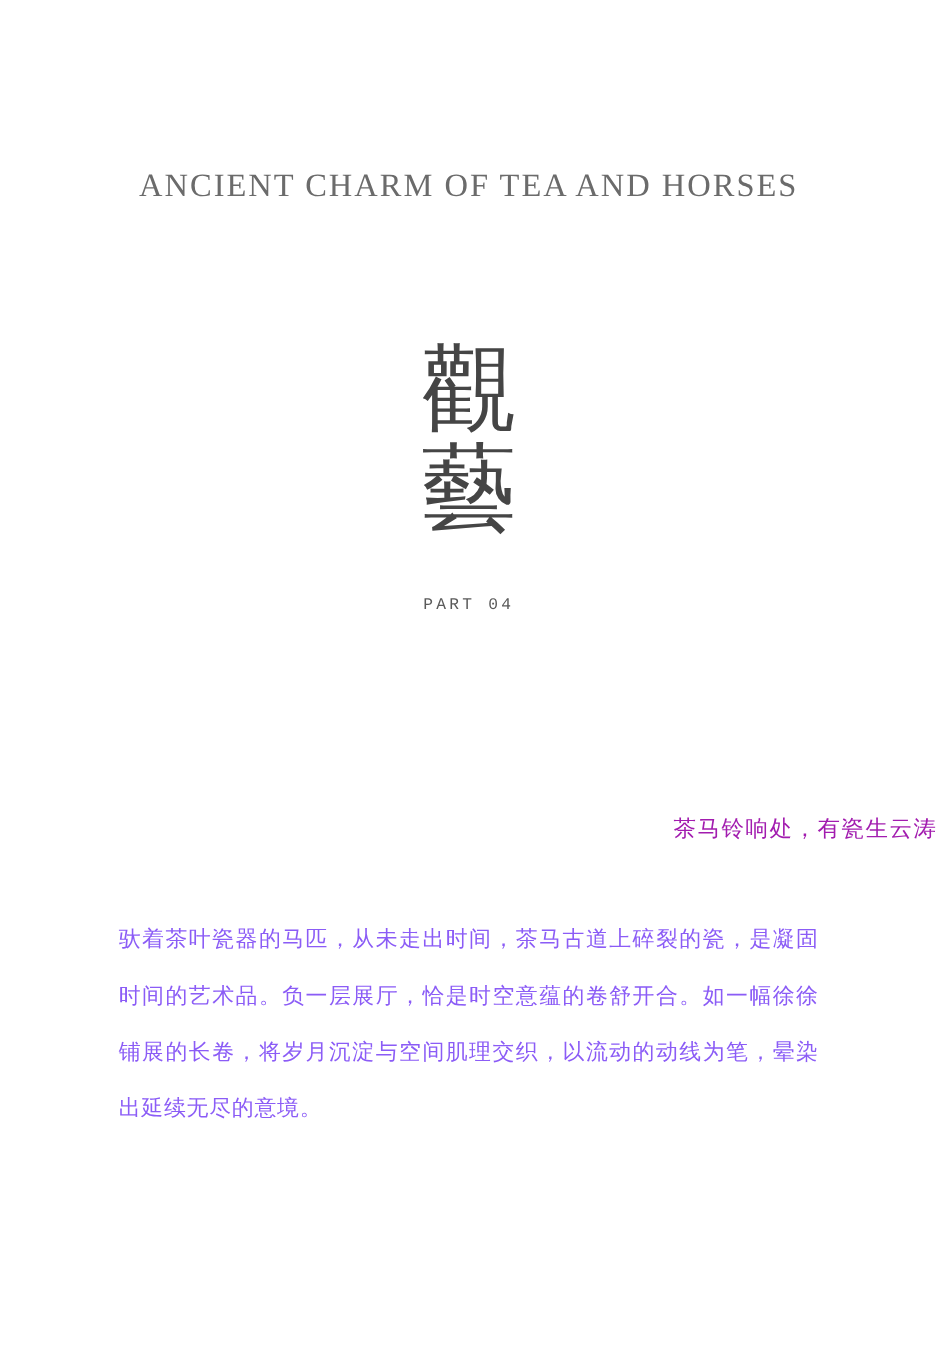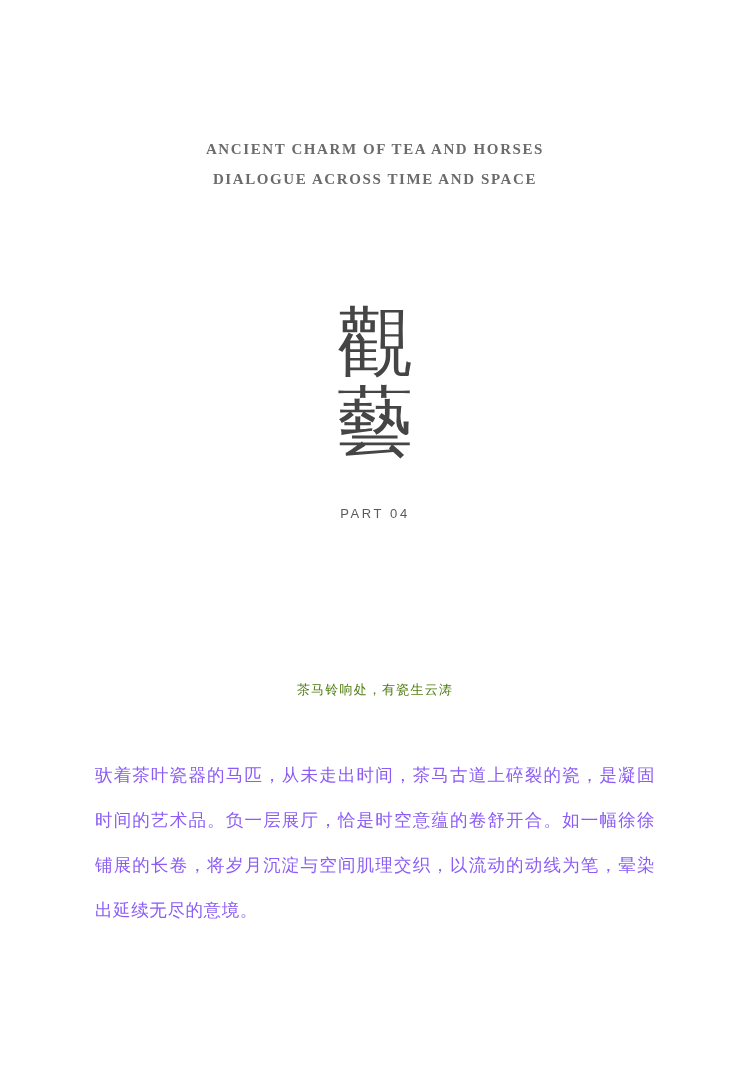--- a/index.html
+++ b/index.html
@@ -21,25 +21,25 @@
     height: 1089px;
     box-sizing: border-box;
   }
 
   
   .en-title {
     margin: 0;
     padding-top: 134px;
     text-align: center;
     font-family: "Liberation Serif", "DejaVu Serif", serif;
-    font-size: 15px;
+    font-size: 26px;
     letter-spacing: 1.6px;
     line-height: 30px;
     color: #6b6b6b;
-    font-weight: 700;
+    font-weight: 400;
   }
   .en-title .line {
     display: block;
     white-space: nowrap;
   }
 
   
   .cn-subtitle {
     margin: 0;
     padding-top: 28px;
@@ -72,31 +72,31 @@
   }
 
   
   .part-label {
     margin: 0;
     padding-top: 44px;
     text-align: center;
     font-size: 13px;
     letter-spacing: 2.6px;
     color: #5a5a5a;
-    font-family: Liberation Sans, sans-serif;
+    font-family: Liberation Mono, monospace;
   }
 
   
   .lead-line {
     margin: 0;
     padding-top: 160px;
-    text-align: center;
-    font-size: 13px;
+    text-align: right;
+    font-size: 18px;
     letter-spacing: 1.2px;
-    color: #4d7c0f;
+    color: #a21caf;
     font-family: "Liberation Serif", "DejaVu Serif", serif;
   }
 
   
   .body-copy {
     margin: 0 auto;
     padding-top: 54px;
     width: 560px;
     font-size: 17.5px;
     line-height: 45px;
@@ -110,21 +110,20 @@
     margin: 0;
   }
 </style>
 </head>
 <body>
 
 <div class="page">
 
   <h1 class="en-title">
     <span class="line">ANCIENT CHARM OF TEA AND HORSES</span>
-    <span class="line">DIALOGUE ACROSS TIME AND SPACE</span>
   </h1>
 
   <h2 class="cn-subtitle">
   </h2>
 
   <div class="big-glyphs">
     <span class="glyph">觀</span>
     <span class="glyph">藝</span>
   </div>
 

